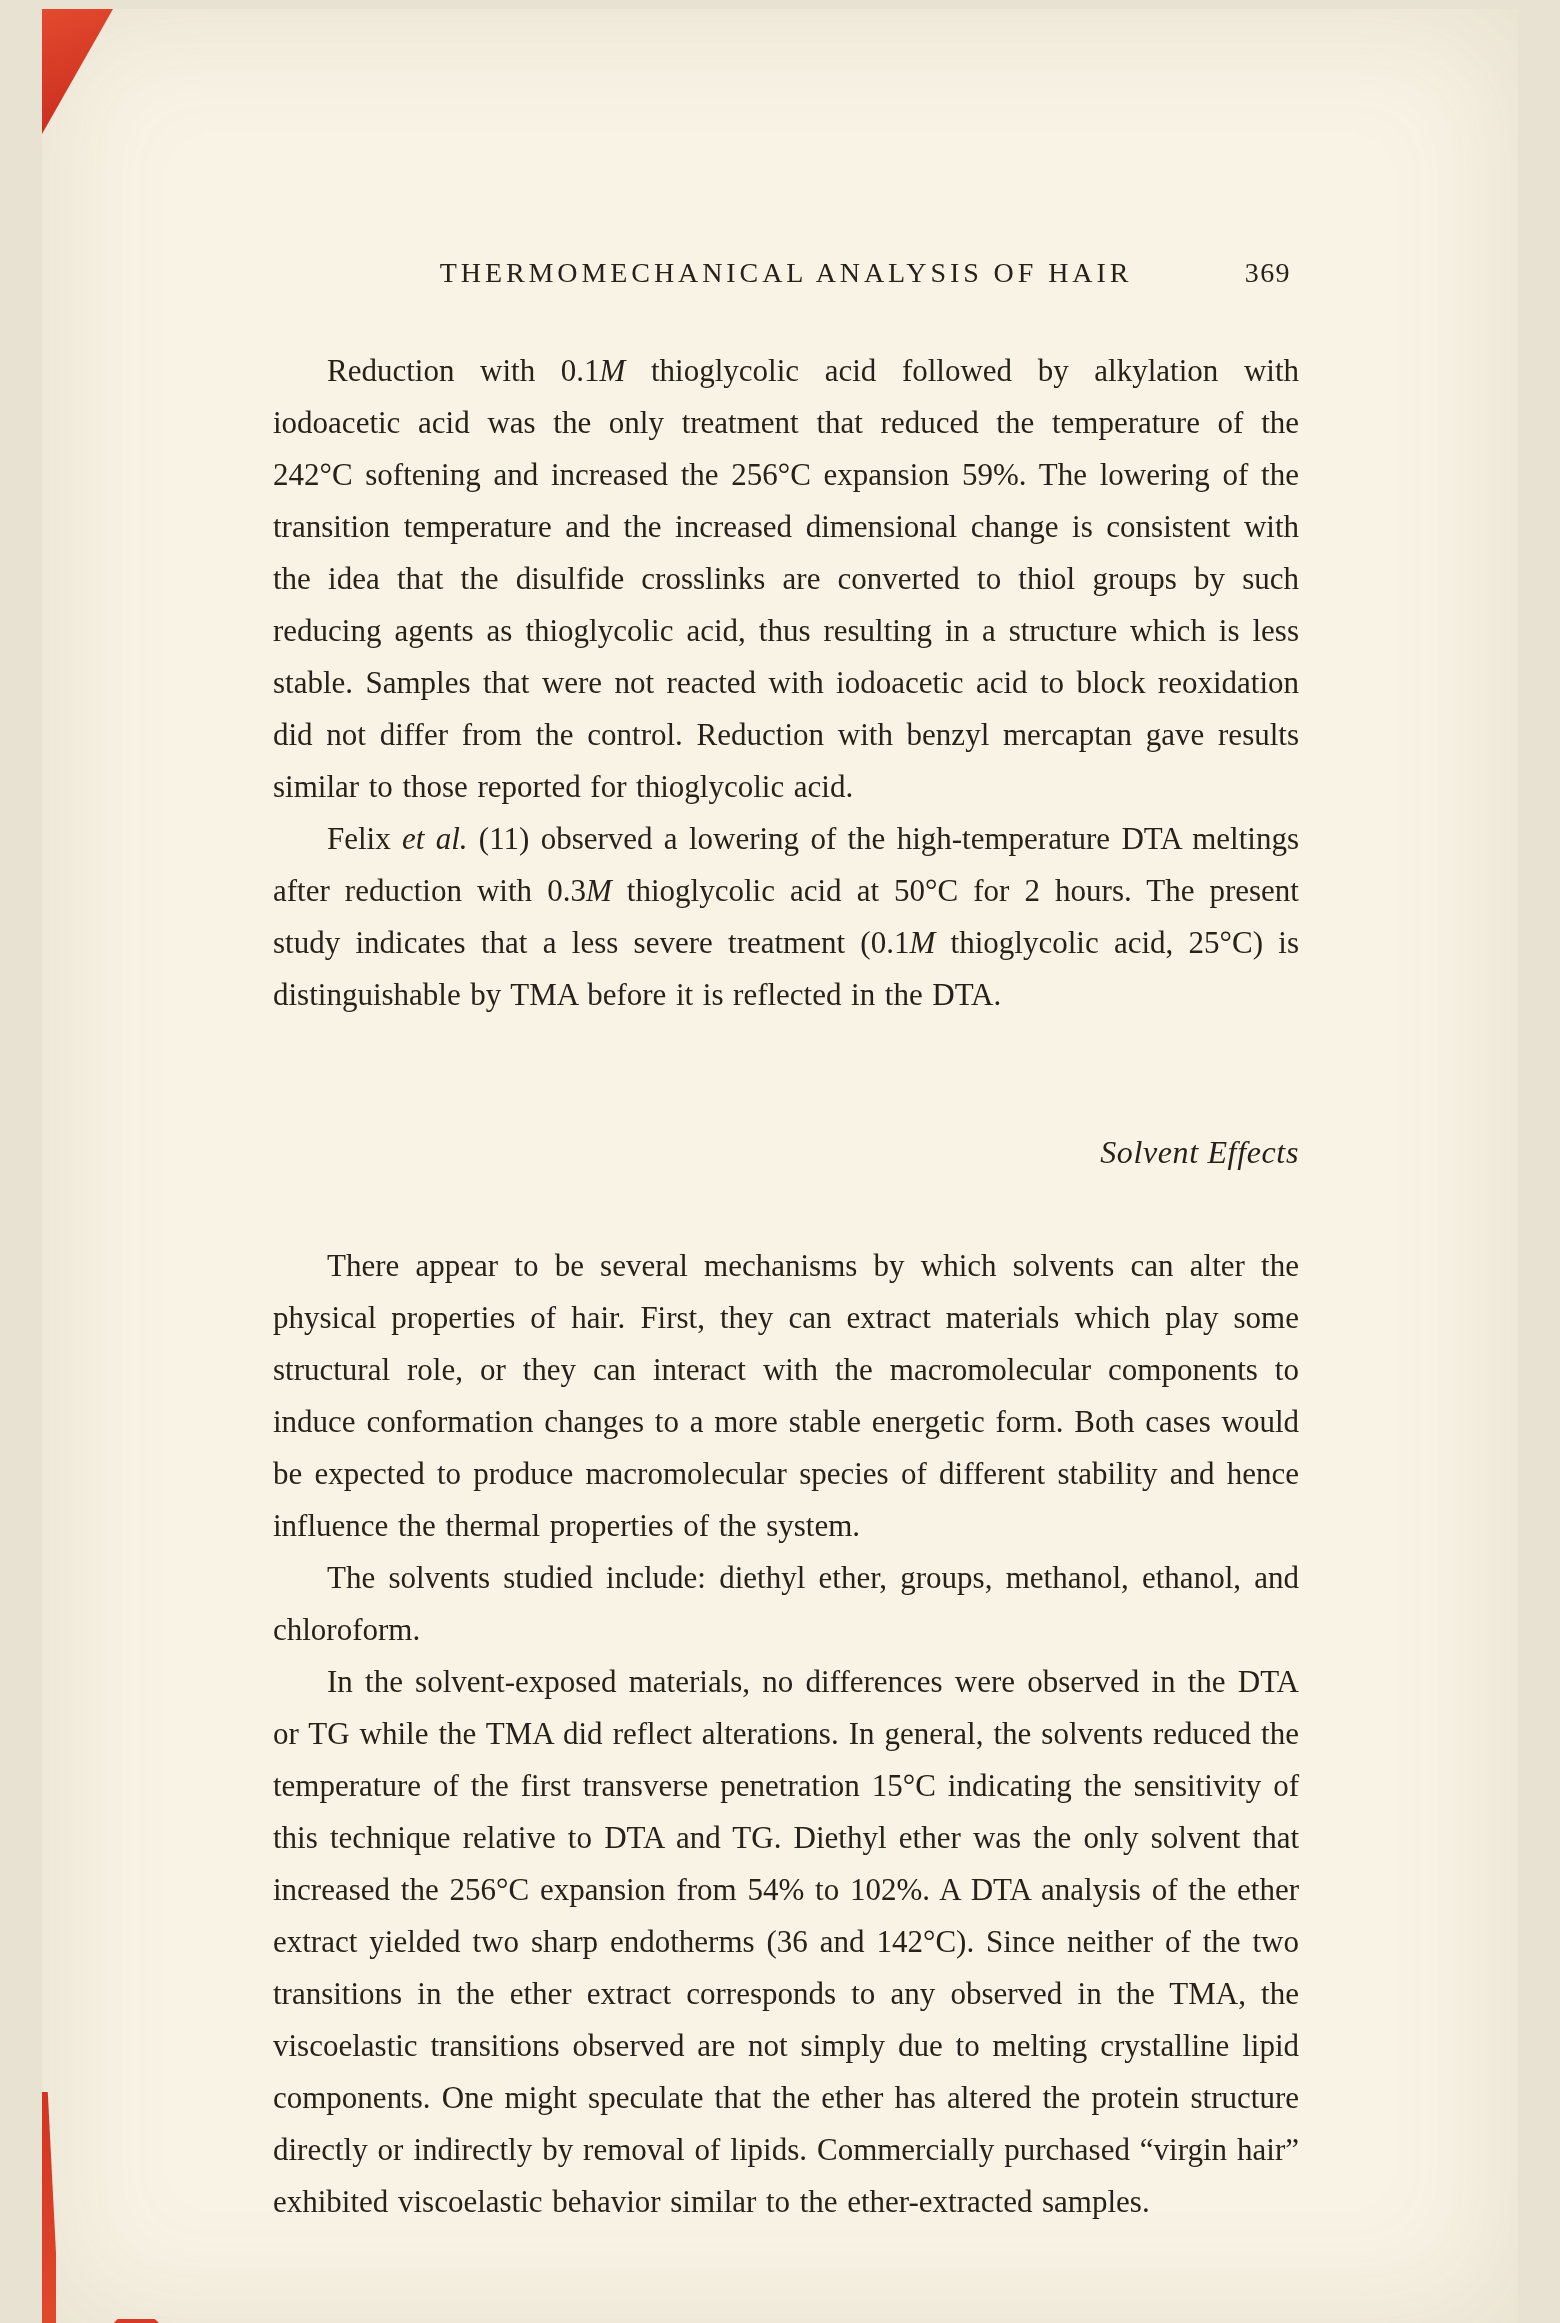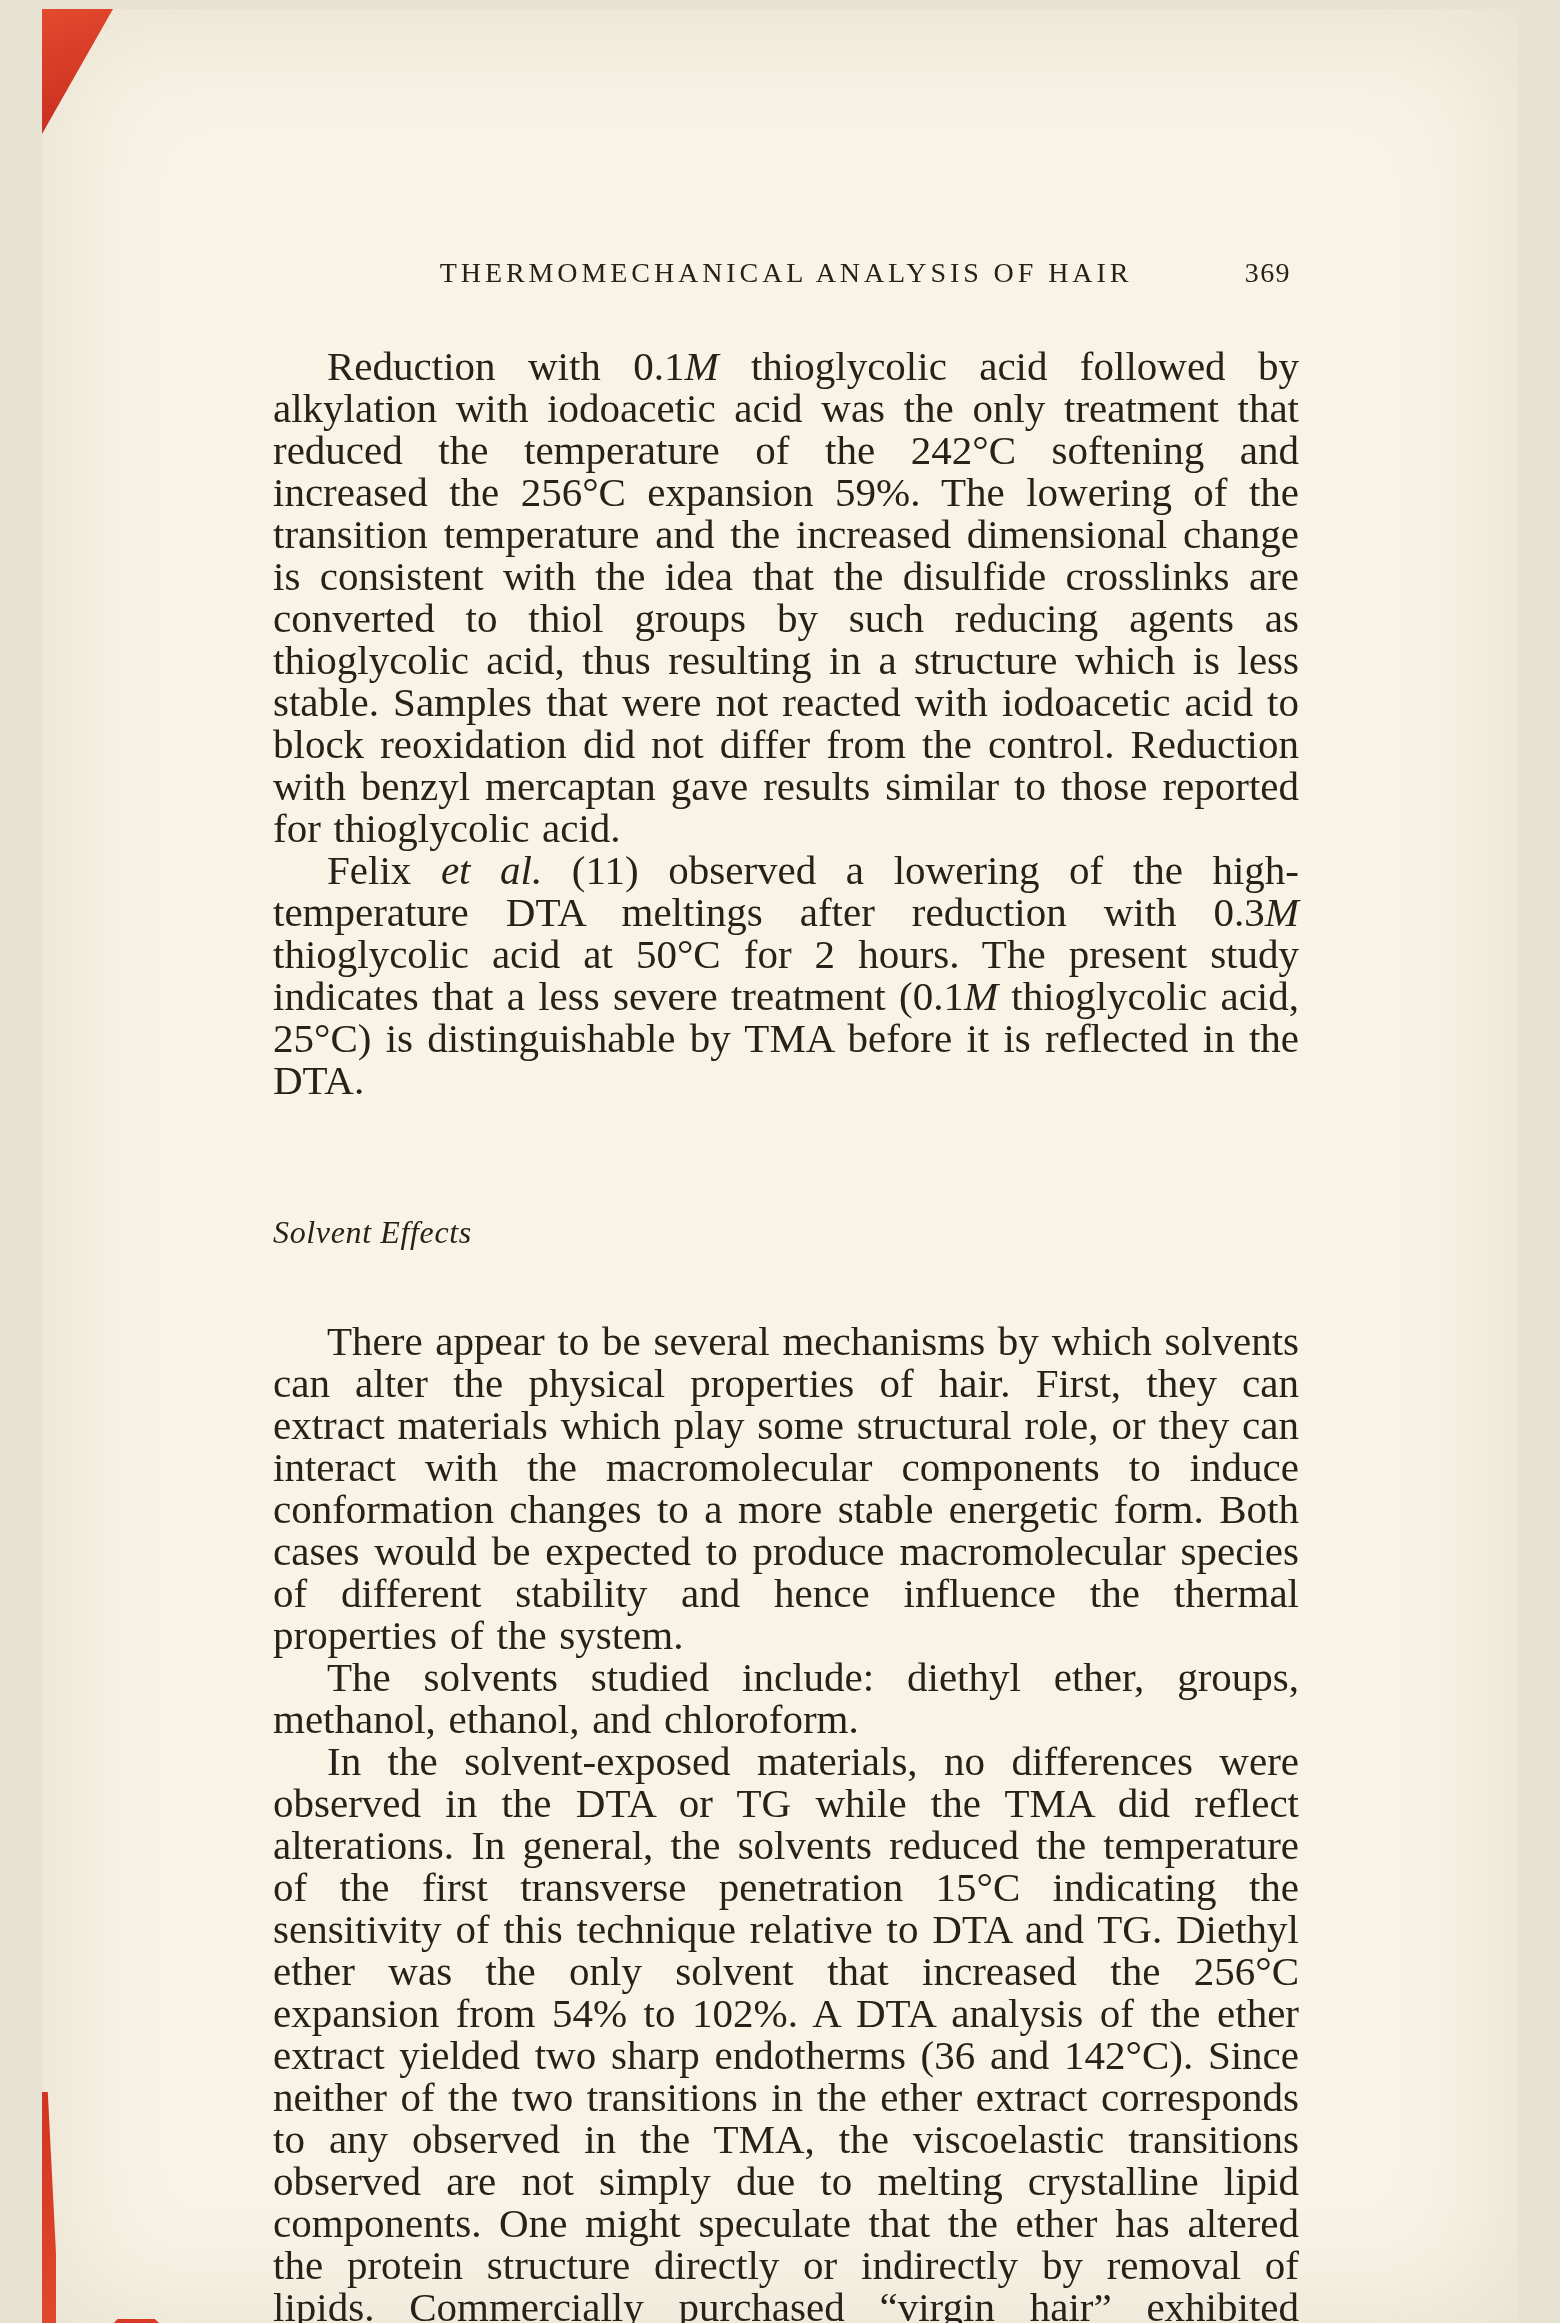--- a/index.html
+++ b/index.html
@@ -31,31 +31,31 @@
     white-space: nowrap;
   }
   .rh-folio {
     position: absolute;
     right: 8px;
     top: 0;
     letter-spacing: 0.05em;
   }
   .text-block p {
     margin: 0;
-    font-size: 41px;
-    line-height: 42px;
+    font-size: 31px;
+    line-height: 52px;
     text-align: justify;
     text-indent: 54px;
     word-spacing: 0.06em;
   }
   .section-heading {
     font-size: 32px;
     font-style: italic;
     font-weight: normal;
-    text-align: left;
+    text-align: right;
     letter-spacing: 0.02em;
     margin: 113px 0 69px 0;
   }
   
   .artifact {
     position: absolute;
     pointer-events: none;
   }
   .artifact-top-left {
     top: 0;

